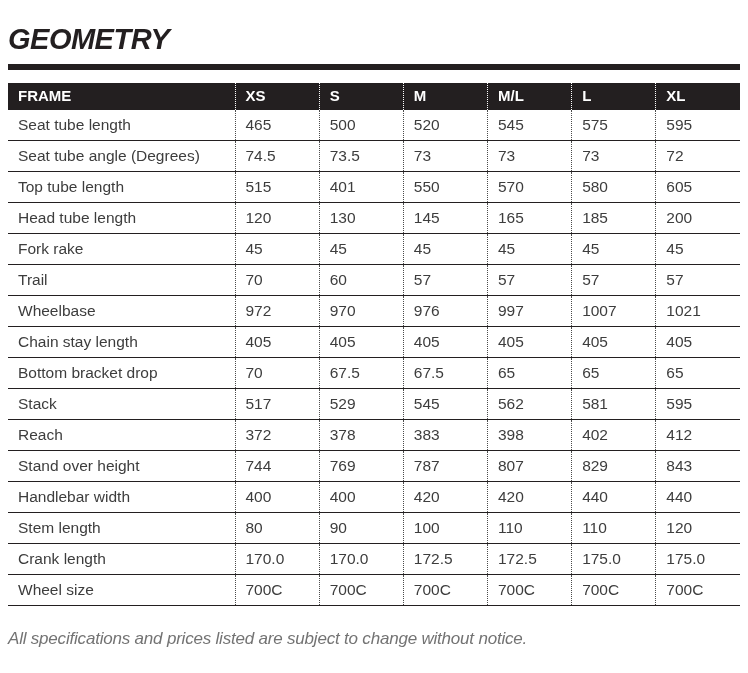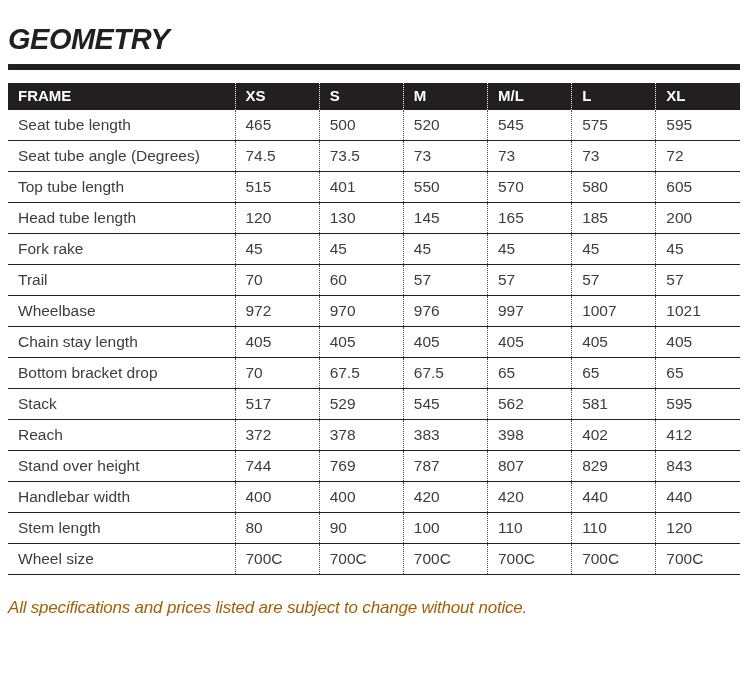--- a/index.html
+++ b/index.html
@@ -65,21 +65,21 @@
   table.geo tbody tr:first-child td {
     border-top: none;
   }
   table.geo tbody tr:last-child td {
     border-bottom: 1.5px solid #231f20;
   }
   .footnote {
     margin-top: 23px;
     font-size: 17px;
     font-style: italic;
-    color: #a16207;
+    color: #737373;
     letter-spacing: -0.2px;
   }
 </style>
 </head>
 <body>
 
 <div class="wrap">
 
   <h1 class="page-title">GEOMETRY</h1>
 
@@ -227,20 +227,29 @@
         <tr>
           <td class="c-label">Stem length</td>
           <td class="c-val">80</td>
           <td class="c-val">90</td>
           <td class="c-val">100</td>
           <td class="c-val">110</td>
           <td class="c-val">110</td>
           <td class="c-val">120</td>
         </tr>
         <tr>
+          <td class="c-label">Crank length</td>
+          <td class="c-val">170.0</td>
+          <td class="c-val">170.0</td>
+          <td class="c-val">172.5</td>
+          <td class="c-val">172.5</td>
+          <td class="c-val">175.0</td>
+          <td class="c-val">175.0</td>
+        </tr>
+        <tr>
           <td class="c-label">Wheel size</td>
           <td class="c-val">700C</td>
           <td class="c-val">700C</td>
           <td class="c-val">700C</td>
           <td class="c-val">700C</td>
           <td class="c-val">700C</td>
           <td class="c-val">700C</td>
         </tr>
       </tbody>
   </table>

